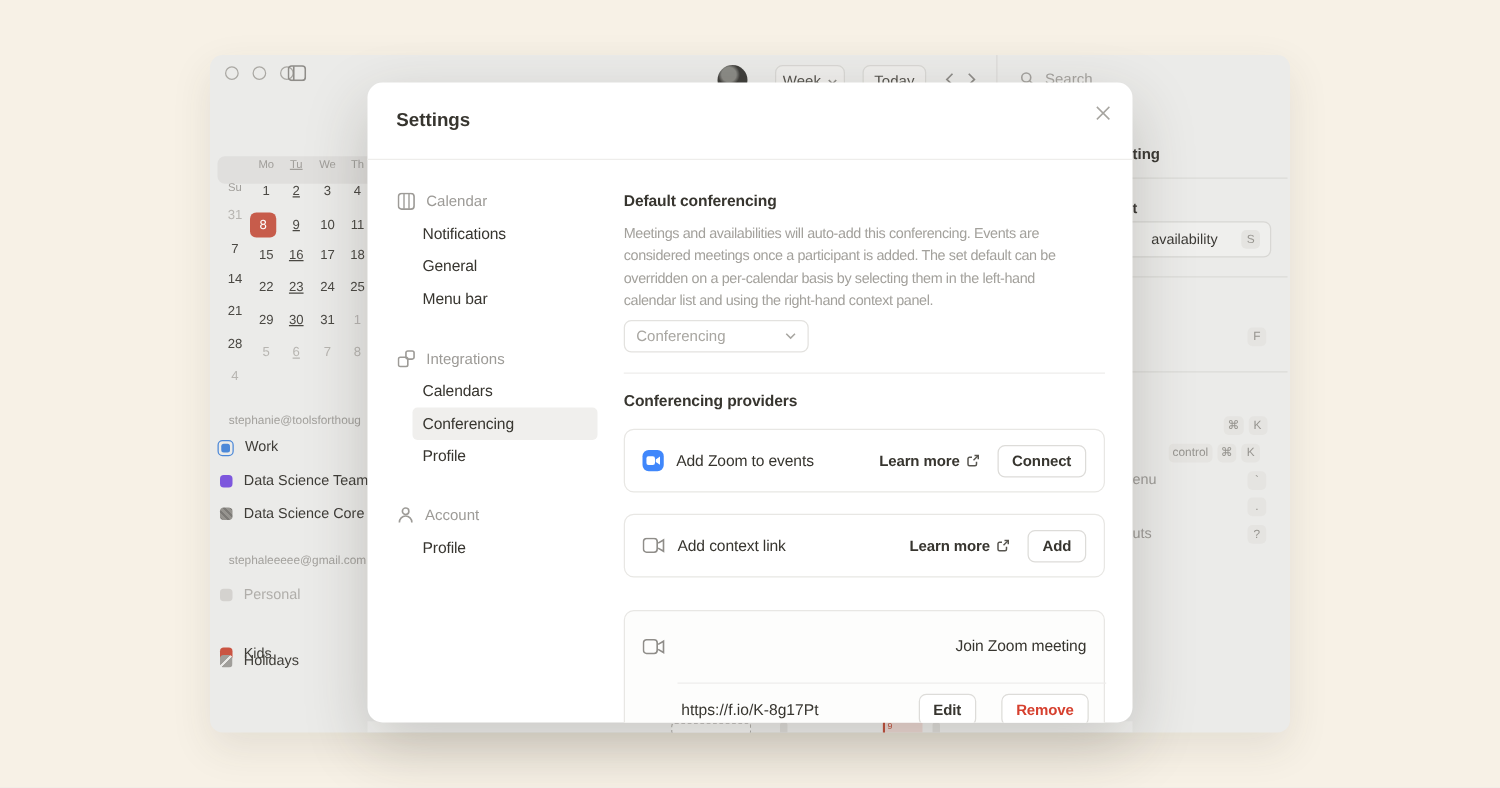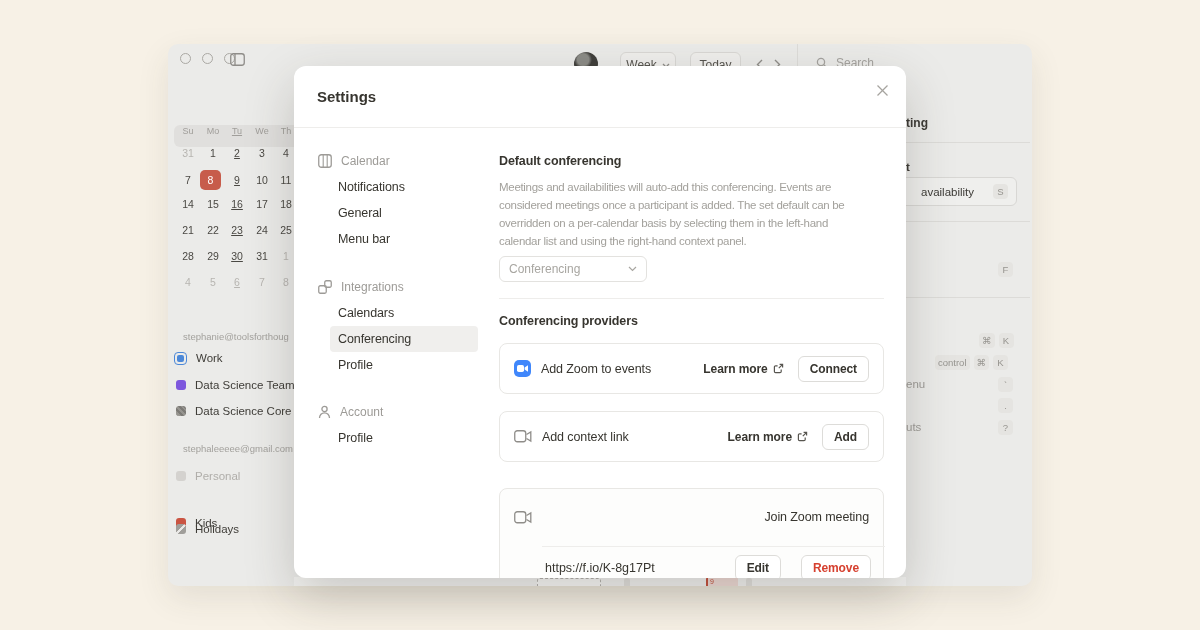--- a/index.html
+++ b/index.html
@@ -19,21 +19,21 @@
   
   .mini-cal { position:absolute; left:0; top:68px; width:126px; font-size:10.5px; color:#4a4843; }
   .mc-row { position:absolute; left:0; width:126px; height:22px; }
   .mc-cell { position:absolute; width:22px; height:22px; line-height:22px; text-align:center; }
   .mc-head { font-size:9px; color:#a09e9a; }
   .mc-muted { color:#b7b5b1; }
   .mc-week-hl { position:absolute; left:6px; top:81px; width:120px; height:22px;
     background:#e0dfdd; border-radius:6px 0 0 6px; }
   .mc-today { position:absolute; left:-2px; top:1px; width:21px; height:20px; background:#c75c4b;
     border-radius:5px; color:#fff; line-height:20px; }
-  .c0{left:9px;} .c1{left:34px;} .c2{left:58px;text-decoration:underline;} .c3{left:83px;} .c4{left:107px;}
+  .c0{left:9px;margin-top:19px;} .c1{left:34px;} .c2{left:58px;text-decoration:underline;} .c3{left:83px;} .c4{left:107px;}
 
   
   .side-email { position:absolute; left:15px; font-size:9.5px; color:#a3a19d; white-space:nowrap;
     width:111px; overflow:hidden; }
   .side-item { position:absolute; left:8px; height:20px; display:flex; align-items:center; gap:9px;
     font-size:11.5px; color:#3f3d38; white-space:nowrap; }
   .swatch { width:10px; height:10px; border-radius:3px; flex:0 0 auto; }
   .sw-work { width:13px; height:13px; border-radius:4px; border:1.5px solid #4c88d8;
     display:flex; align-items:center; justify-content:center; margin-left:-2px; }
   .sw-work-in { width:7px; height:7px; border-radius:2px; background:#4c88d8; }

